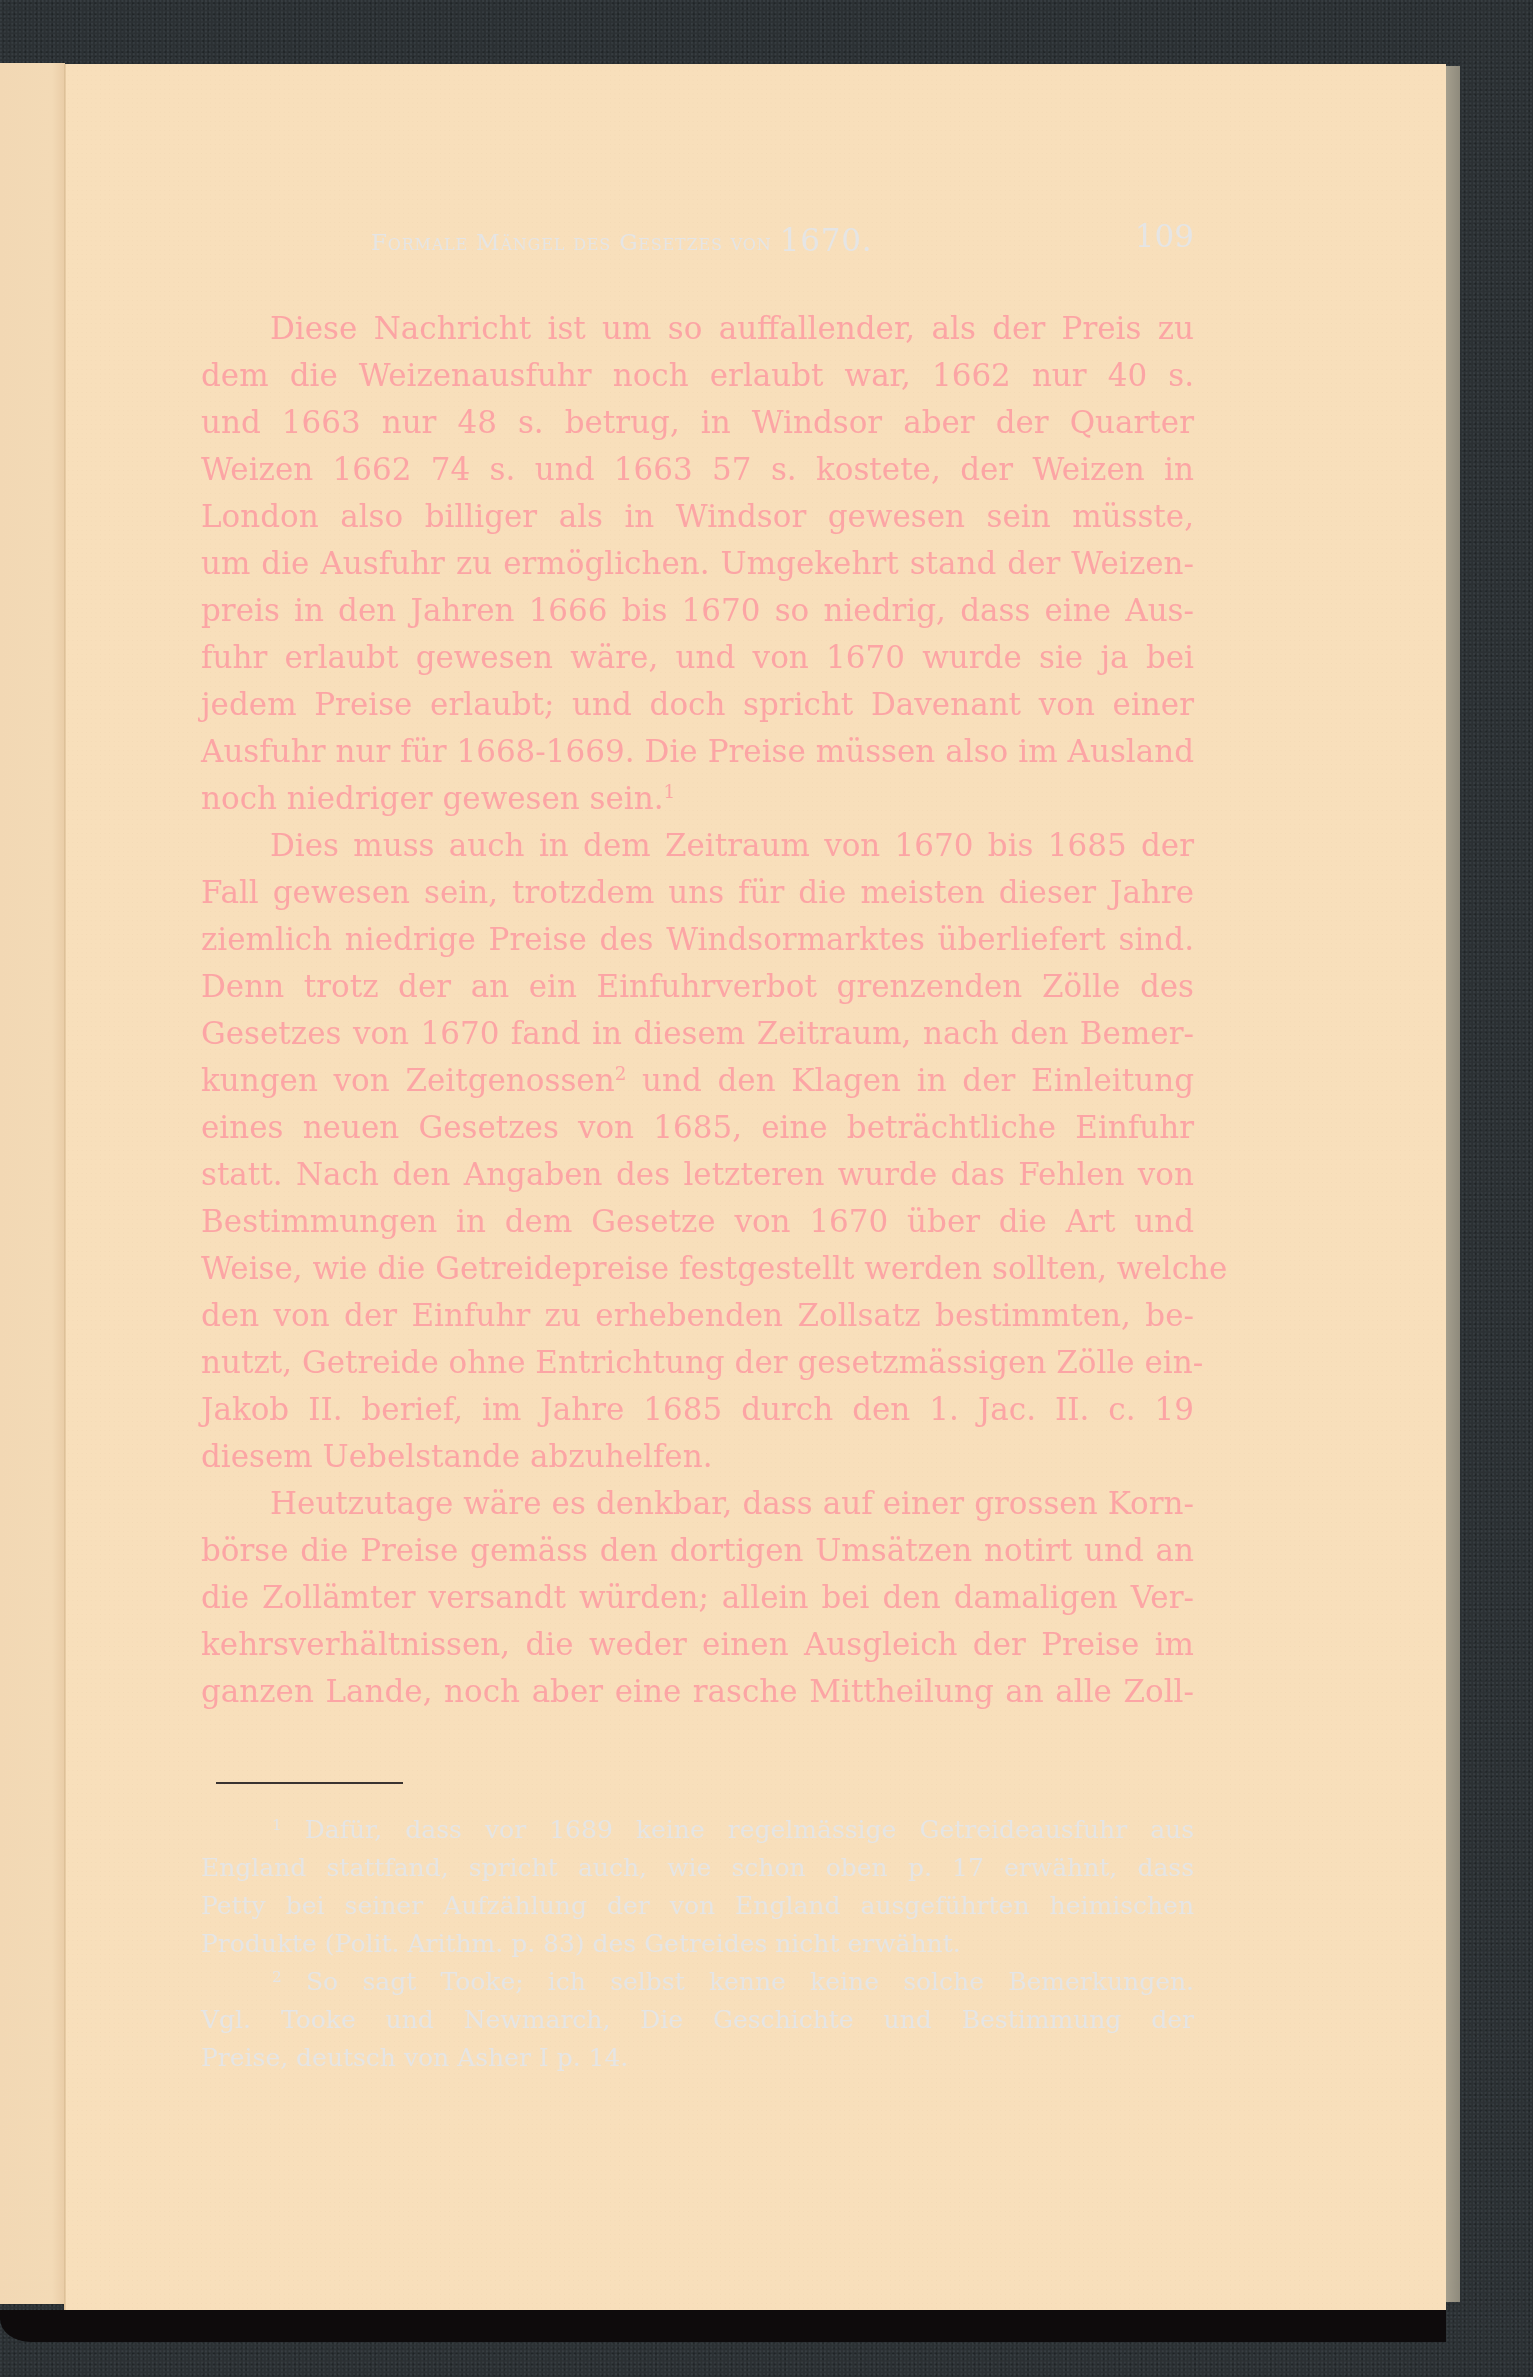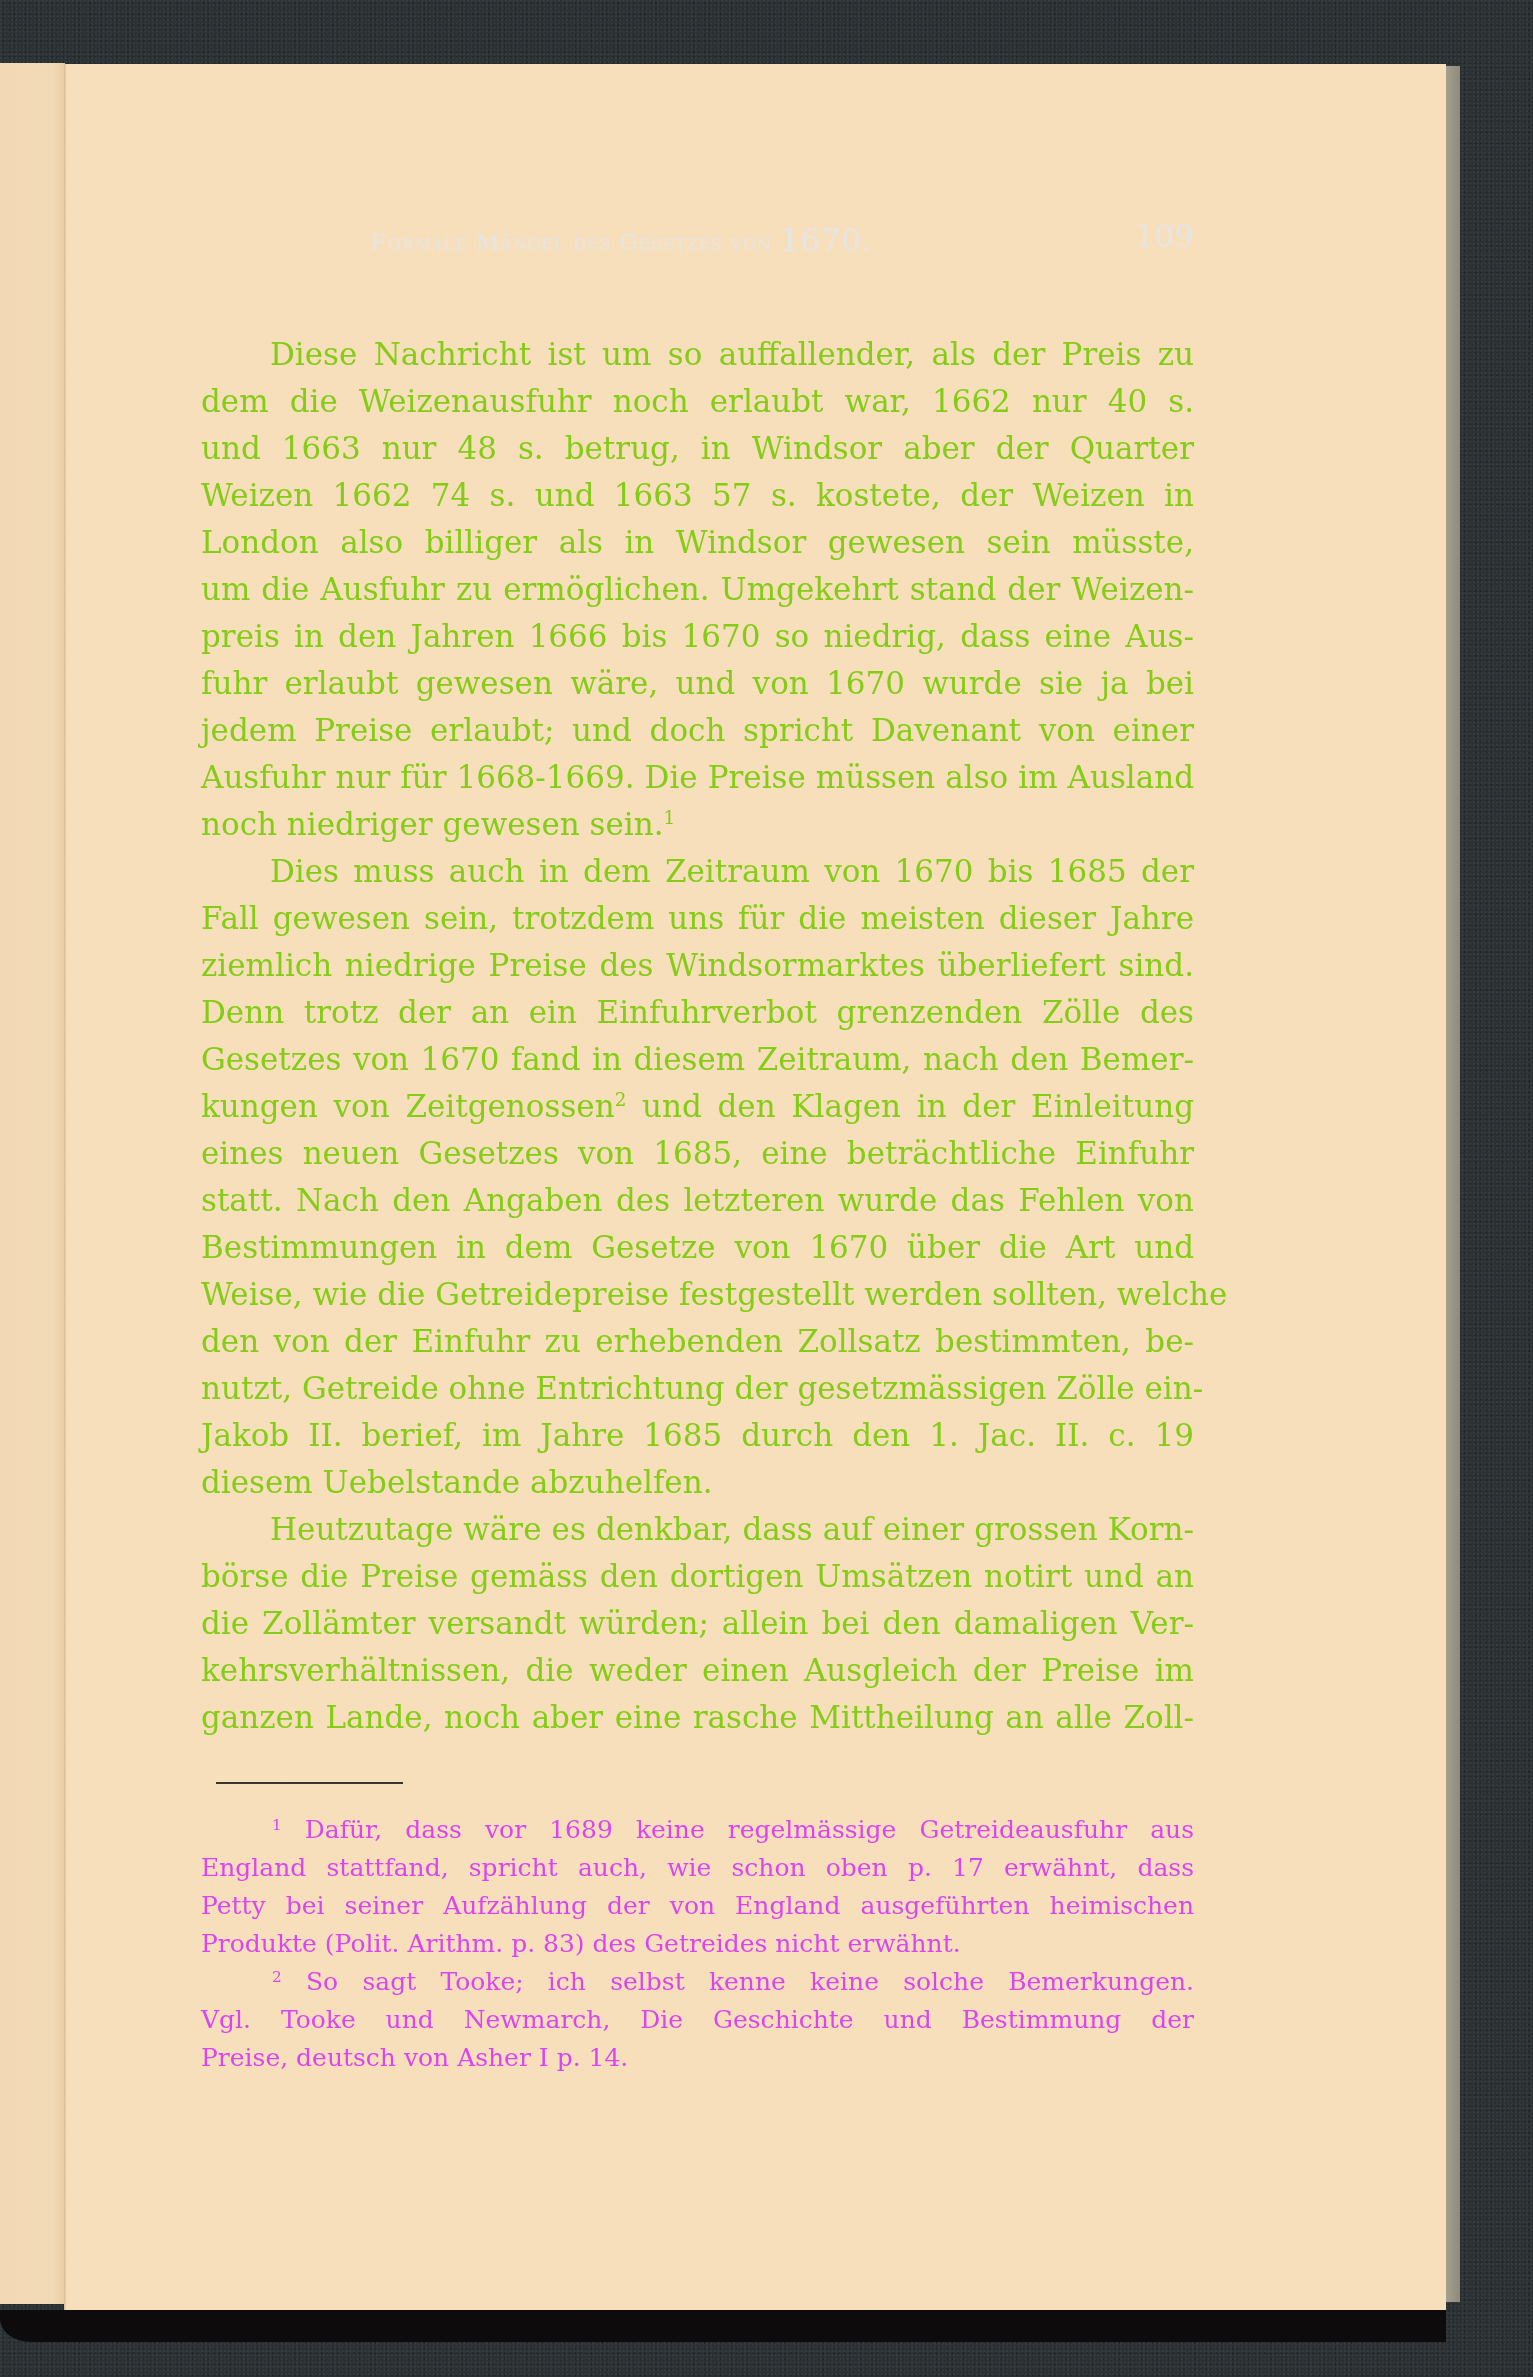--- a/index.html
+++ b/index.html
@@ -43,36 +43,36 @@
     position: absolute; left: 170px; top: 0;
     font-size: 23px; letter-spacing: 0.8px; white-space: nowrap;
     font-variant: small-caps;
   }
   .running-title .year { font-size: 31px; position: relative; top: 0.8px; }
   .page-number {
     position: absolute; right: 0; top: -3.1px; font-size: 31px; margin-left: 40px;
   }
   .body-text {
     position: absolute; left: 201px; top: 305px; width: 993px;
-    color: #84cc16; font-size: 31px; line-height: 47px; margin-top: 26px;
+    color: #fca5a5; font-size: 31px; line-height: 47px;
   }
   .line {
     display: block; height: 47px; white-space: nowrap;
     text-align: justify; text-align-last: justify;
   }
   .line.last { text-align-last: left; }
   .line.indent { padding-left: 69px; }
   sup.ref { font-size: 18.4px; vertical-align: 10.7px; line-height: 0; }
   .fn-rule {
     position: absolute; left: 216px; top: 1782px; width: 187px; height: 1.5px;
     background: #3a3330;
   }
   .footnotes {
     position: absolute; left: 201px; top: 1811px; width: 993px;
-    color: #d946ef; font-size: 25px; line-height: 38px;
+    color: #e5e5e5; font-size: 25px; line-height: 38px;
   }
   .fn-line {
     display: block; height: 38px; white-space: nowrap;
     text-align: justify; text-align-last: justify;
   }
   .fn-line.last { text-align-last: left; }
   .fn-line.indent { padding-left: 71px; }
   sup.fn-mark { font-size: 15.3px; vertical-align: 8.4px; line-height: 0; }
 </style>
 </head>

